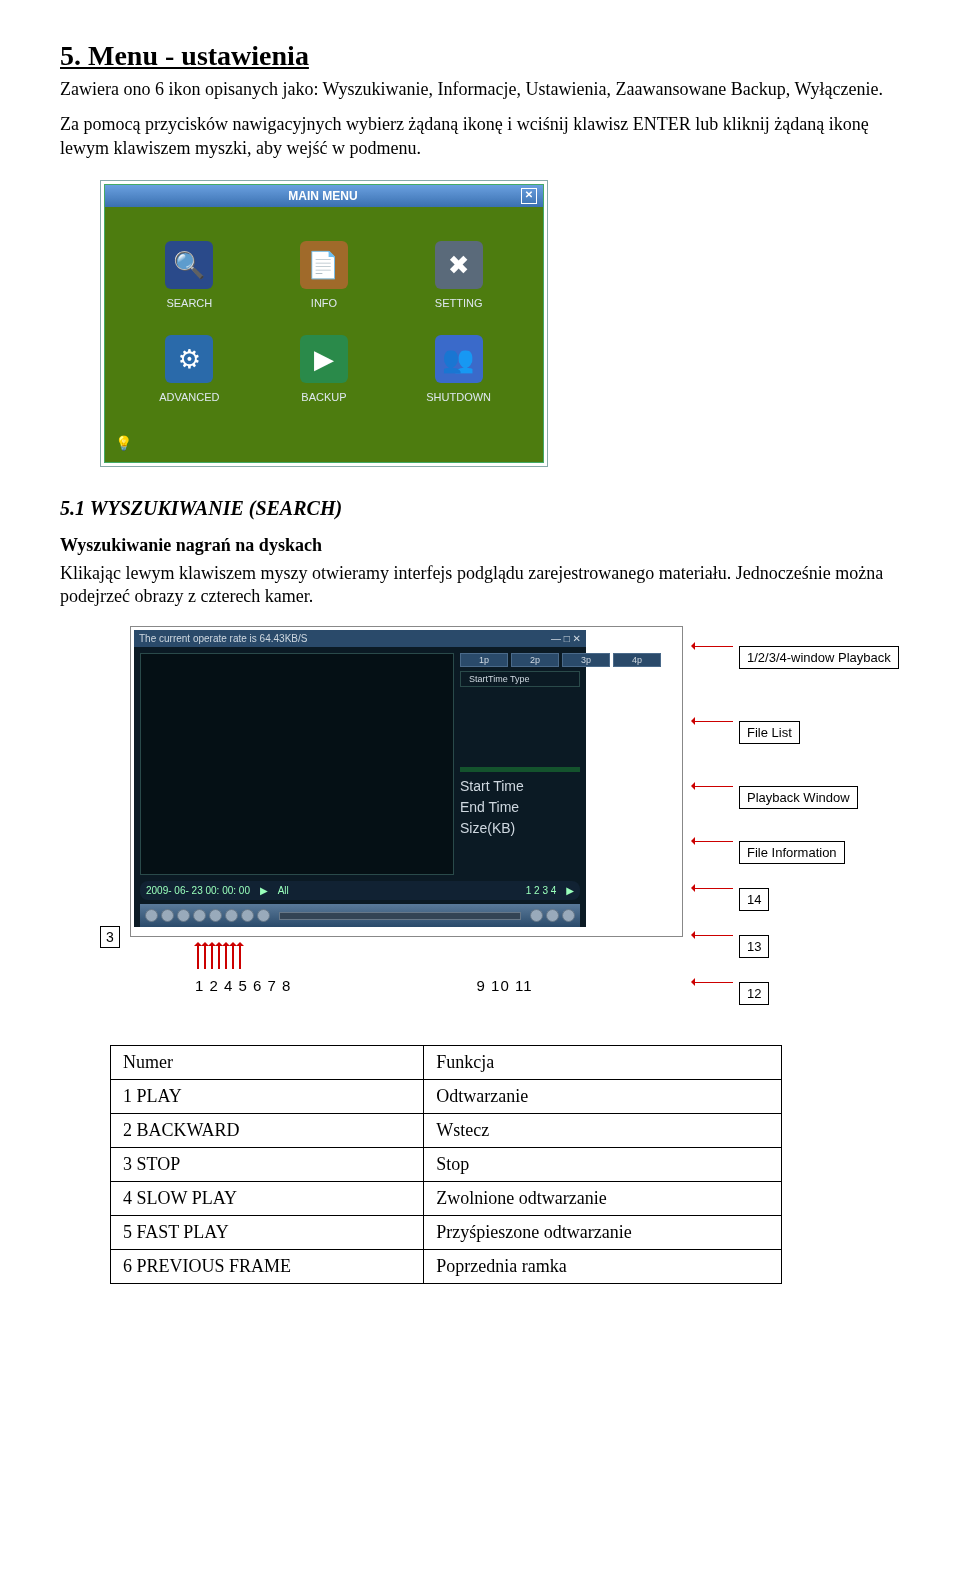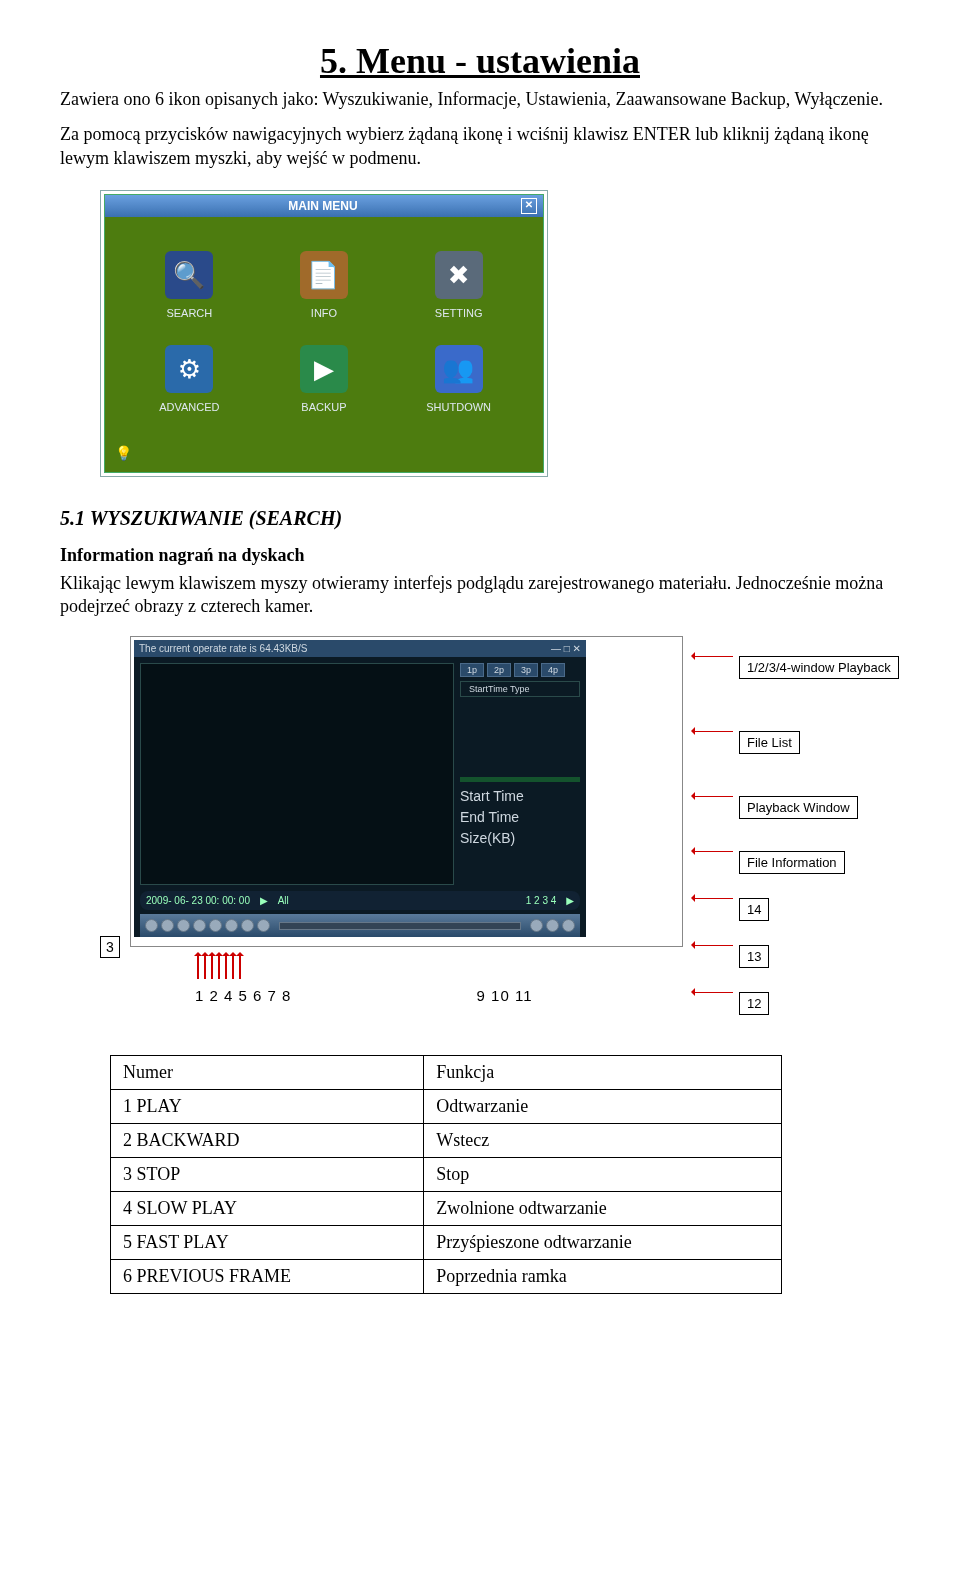--- a/index.html
+++ b/index.html
@@ -4,22 +4,21 @@
 <style>
   body {
     font-family: "Times New Roman", Times, serif;
     background: #fff;
     margin: 0;
     padding: 40px 60px;
     color: #000;
     width: 840px;
   }
   h1.title {
-    text-align: center;
-    font-size: 36px;
+    font-size: 28px;
     margin: 0 0 6px 0;
     font-weight: bold;
     text-decoration: underline;
   }
   p { font-size: 18px; margin: 4px 0 12px 0; line-height: 1.3; }
   .section-h { font-size: 20px; font-style: italic; font-weight: bold; margin: 30px 0 14px 0; }
   .sub-h { font-size: 18px; font-weight: bold; margin: 0; }
 
   
   .mainmenu-wrap { width: 440px; margin: 20px 0 10px 40px; border: 1px solid #8aa; background:#fff; padding:3px;}
@@ -37,21 +36,21 @@
   .pb-wrap { margin: 18px 0 10px 40px; display:flex; align-items:flex-start; }
   .pb-left { width:30px; padding-top:300px; }
   .numbox { border:1px solid #000; font:14px Arial; padding:2px 5px; display:inline-block; background:#fff;}
   .pb-core { border:1px solid #888; background:#fff; padding:3px; }
   .pb-app { background:#0b1a24; width:452px; font:11px Arial; color:#cfd8e0;}
   .pb-bar { background:#2a4a6a; padding:3px 5px; font-size:10px; display:flex; justify-content:space-between;}
   .pb-top { display:flex; }
   .pb-video { background:#051015; border:1px solid #2a4a4a; height:220px; flex:1; margin:6px;}
   .pb-side { width:120px; padding:6px 6px 0 0; font-size:10px;}
   .pb-row { display:flex; gap:3px; margin-bottom:4px;}
-  .pb-btn { background:#2a4a6a; border:1px solid #4a6a8a; padding:1px 6px; font-size:9px;}
+  .pb-btn { background:#2a4a6a; border:1px solid #4a6a8a; padding:1px 18px; font-size:9px;}
   .pb-inf { border-top:5px solid #14532d; margin-top:80px; padding-top:4px; font-size:14px; line-height:1.5;}
   .pb-time { background:#123; padding:4px 6px; margin:0 6px; font-size:10px; color:#9fb; display:flex; gap:10px; align-items:center;border-radius:8px;}
   .pb-ctrl { background:linear-gradient(#5a7a9a,#2a4a6a); margin:4px 6px 6px 6px; padding:5px; display:flex; align-items:center; gap:3px;}
   .pb-ctrl .dot{ width:11px;height:11px;border-radius:50%;background:#9ab;border:1px solid #678;}
   .pb-slider{ flex:1; height:6px; background:#345; border:1px solid #678; margin:0 6px;}
   .pb-right { margin-left: 10px; display:flex; flex-direction:column; gap:6px; padding-top:20px;}
   .callout { display:flex; align-items:flex-start; }
   .arrow { width:40px; height:1px; background:#c00; position:relative; margin-right:6px;}
   .arrow:before{content:"";position:absolute;left:-6px;top:-4px;border:4px solid transparent;border-right-color:#c00;}
   .lblbox { border:1px solid #000; padding:3px 7px; font:13px Arial; background:#fff;}
@@ -105,21 +104,21 @@
       <div class="mm-item">
         <div class="mm-icon ic-shut">👥</div>
         <div>SHUTDOWN</div>
       </div>
     </div>
     <div class="mm-bulb">💡</div>
   </div>
 </div>
 
 <div class="section-h">5.1 WYSZUKIWANIE (SEARCH)</div>
-<p class="sub-h">Information nagrań na dyskach</p>
+<p class="sub-h">Wyszukiwanie nagrań na dyskach</p>
 <p>Klikając lewym klawiszem myszy otwieramy interfejs podglądu zarejestrowanego materiału. Jednocześnie można podejrzeć obrazy z czterech kamer.</p>
 
 <div class="pb-wrap">
   <div class="pb-left">
     <span class="numbox">3</span>
   </div>
   <div>
     <div class="pb-core">
       <div class="pb-app">
         <div class="pb-bar">

